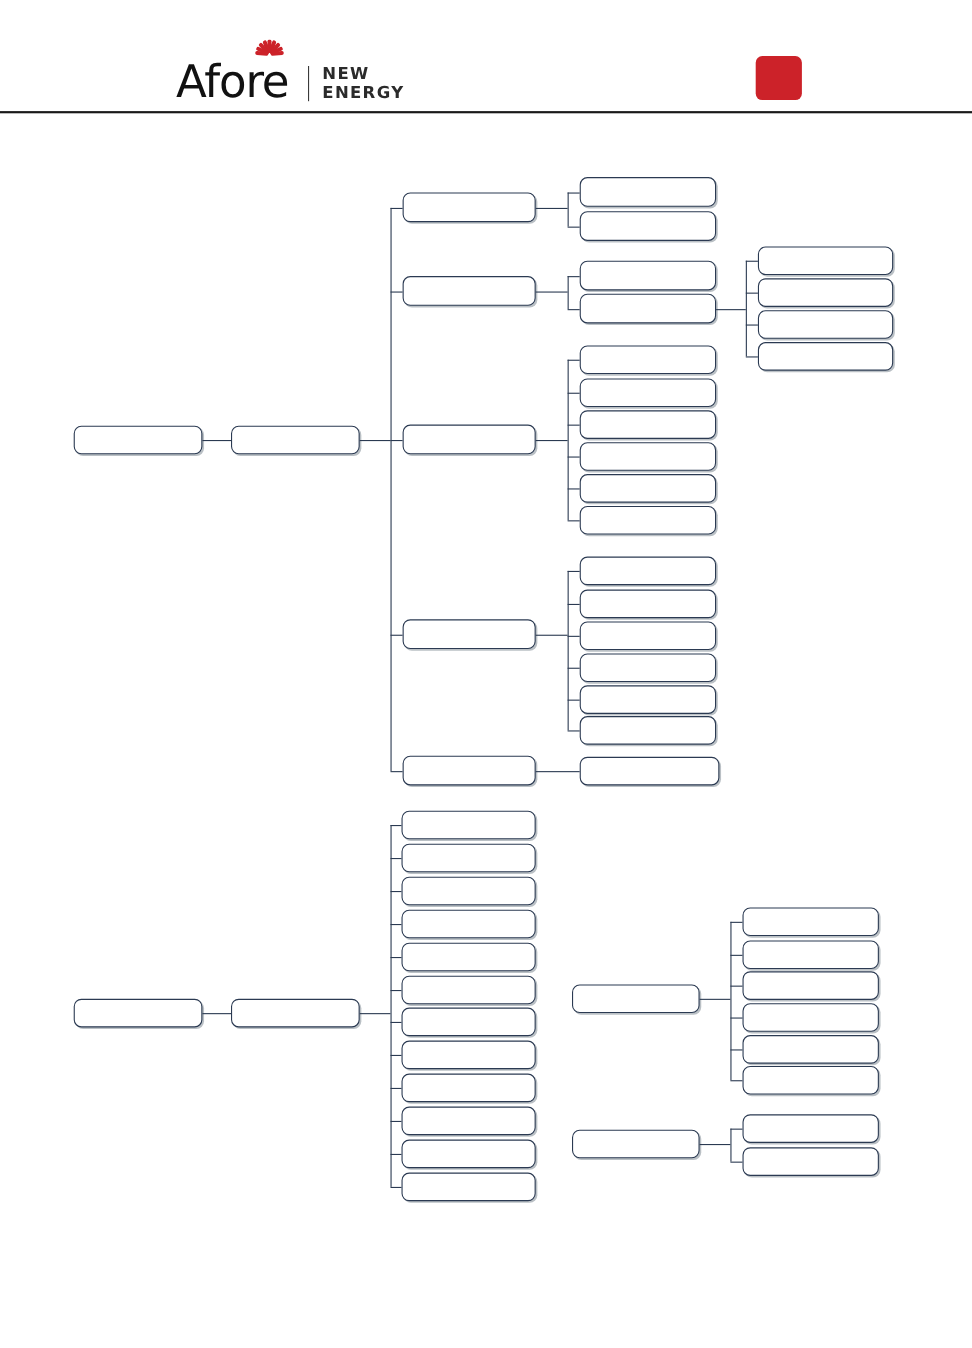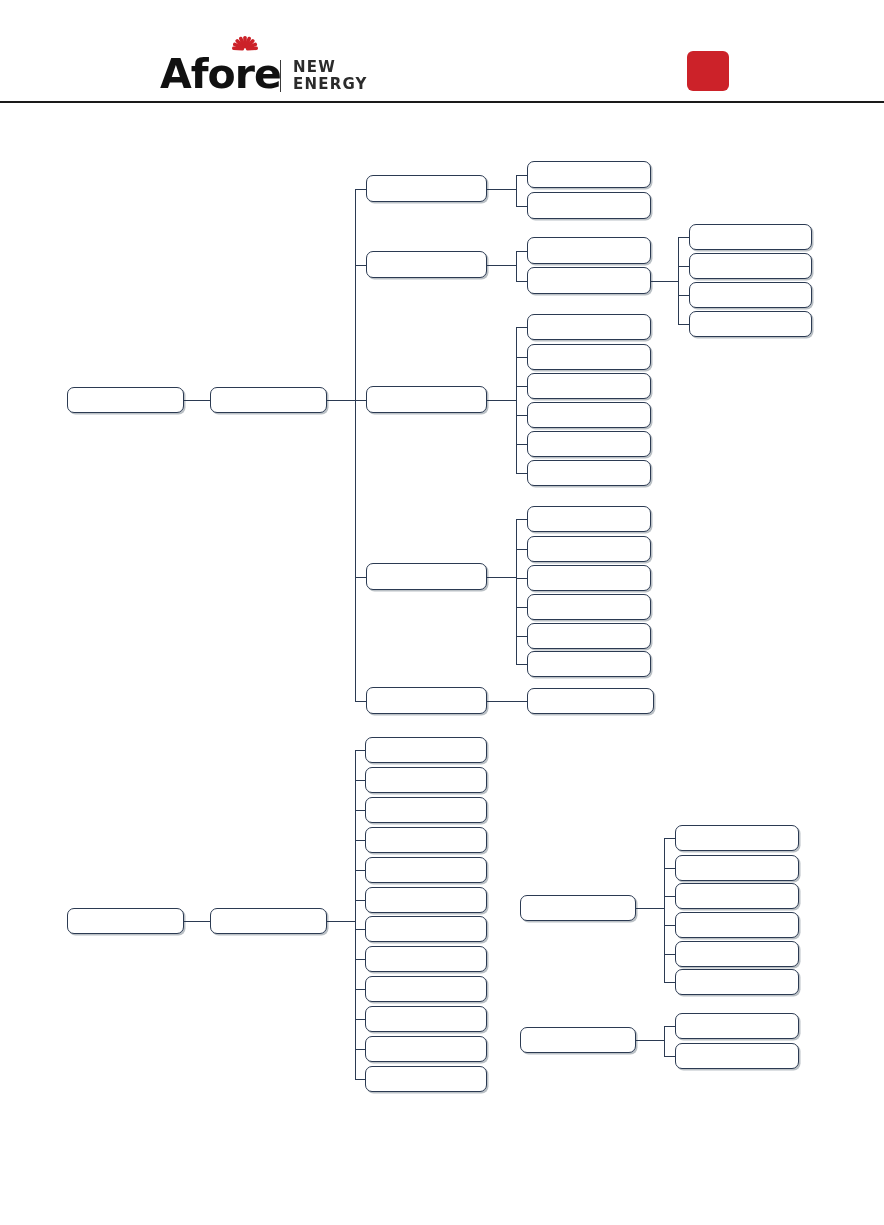--- a/index.html
+++ b/index.html
@@ -29,21 +29,21 @@
   }
   #sunburst {
     position: absolute;
     left: 55px; top: 0px;
     width: 60px; height: 26px;
   }
   #afore-word {
     position: absolute;
     left: 0px; top: 18px;
     font-family: "DejaVu Sans", sans-serif;
-    font-weight: bold;
+    font-weight: normal;
     font-size: 41px;
     letter-spacing: -1px;
     color: #111111;
     line-height: 41px;
   }
   #logo-divider {
     position: absolute;
     left: 120px; top: 24px;
     width: 1px; height: 32px;
     background: #3a3a3a;

